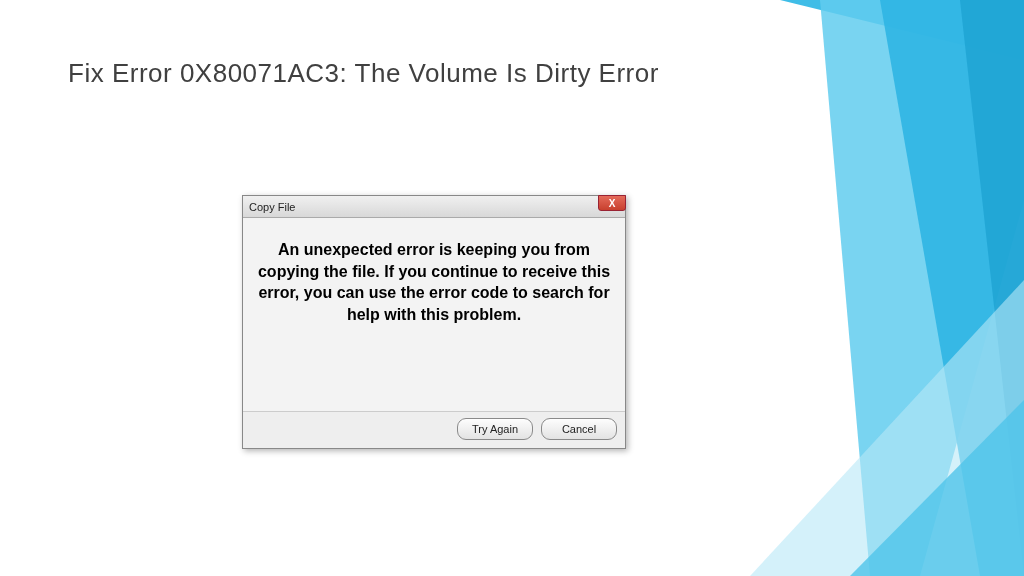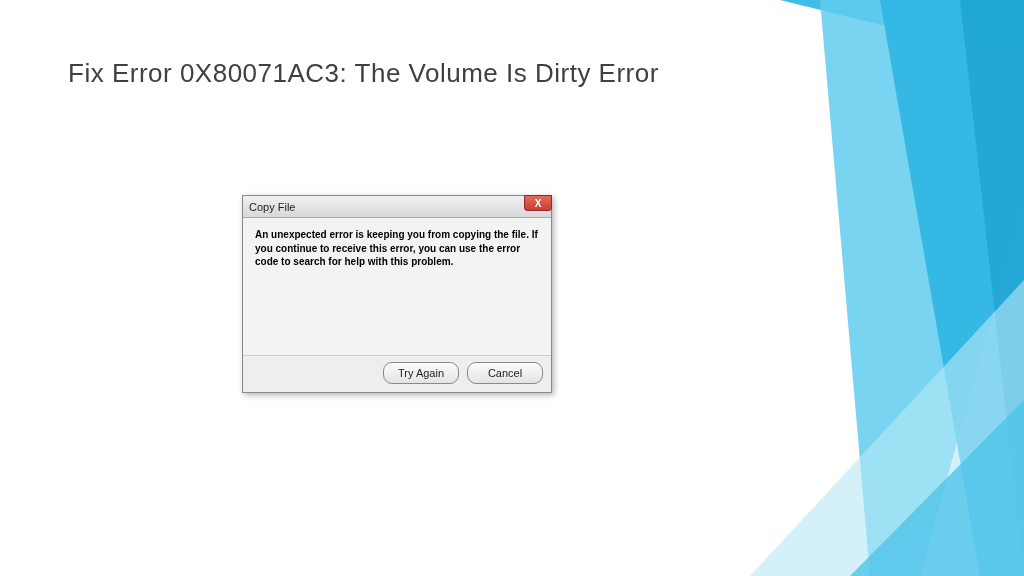--- a/index.html
+++ b/index.html
@@ -33,21 +33,21 @@
       font-size: 26px;
       font-weight: 400;
       color: #404040;
       letter-spacing: 0.5px;
     }
     
     .dialog-container {
       position: absolute;
       top: 195px;
       left: 242px;
-      width: 310px;
+      width: 384px;
       background: linear-gradient(to bottom, #f4f4f4, #e8e8e8);
       border: 1px solid #888;
       box-shadow: 2px 2px 6px rgba(0,0,0,0.3);
     }
     
     .dialog-titlebar {
       height: 22px;
       background: linear-gradient(to bottom, #f0f0f0, #d8d8d8);
       border-bottom: 1px solid #aaa;
       position: relative;
@@ -73,25 +73,26 @@
       display: flex;
       align-items: center;
       justify-content: center;
       color: white;
       font-size: 10px;
       font-weight: bold;
       cursor: pointer;
     }
     
     .dialog-body {
-      padding: 10px 12px 8px 12px;
+      padding: 21px 12px 8px 12px;
       background: #f3f3f3;
-      font-size: 10px;
+      font-size: 16px;
       color: #000;
       line-height: 1.35;
+      text-align: center;
     }
     
     .dialog-message {
       font-weight: 600;
       margin-bottom: 8px;
     }
     
     .dialog-error-line {
       margin-bottom: 4px;
     }

